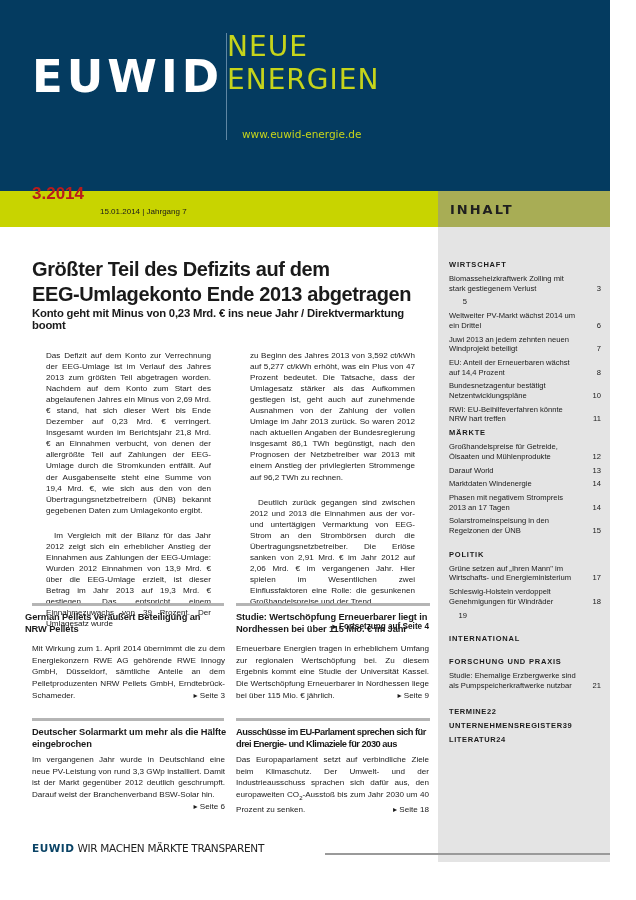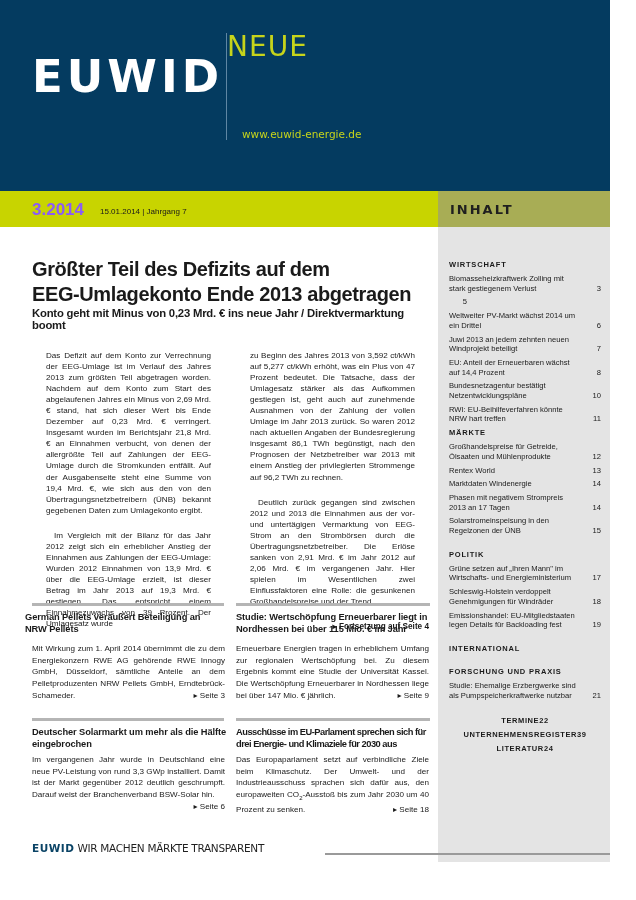--- a/index.html
+++ b/index.html
@@ -3,53 +3,54 @@
 <meta charset="utf-8">
 <style>
   html, body { margin:0; padding:0; background:#ffffff; }
   body { width:636px; height:900px; position:relative; overflow:hidden; font-family:"Liberation Sans", sans-serif; color:#1a1a1a; }
   .header { position:absolute; left:0; top:0; width:610px; height:191px; background:#043b60; }
   .logo { position:absolute; left:32px; top:54px; font-family:"DejaVu Sans", sans-serif; font-weight:bold; font-size:45px; letter-spacing:4px; color:#ffffff; line-height:1; }
   .vdivider { position:absolute; left:226px; top:33px; width:1px; height:107px; background:#5f86a3; }
   .neue { position:absolute; left:227px; top:30px; font-family:"DejaVu Sans", sans-serif; font-size:28px; color:#c6d41b; line-height:33px; letter-spacing:1px; }
   .url { position:absolute; left:242px; top:128px; font-family:"DejaVu Sans", sans-serif; font-size:10.5px; color:#c6d41b; }
   .greenbar { position:absolute; left:0; top:191px; width:438px; height:36px; background:#c8d400; }
-  .issue { position:absolute; left:32px; top:200px; font-weight:bold; font-size:17px; color:#8b5cf6; }
+  .issue { position:absolute; left:32px; top:184px; font-weight:bold; font-size:17px; color:#b91c1c; }
   .issuedate { position:absolute; left:100px; top:207px; font-size:8px; color:#1a1a1a; }
   .inhaltbar { position:absolute; left:438px; top:191px; width:172px; height:36px; background:#a8ad55; }
   .inhalt { position:absolute; left:450px; top:202px; font-family:"DejaVu Sans", sans-serif; font-weight:bold; font-size:13px; letter-spacing:2px; color:#1f1f1f; }
   .sidebar { position:absolute; left:438px; top:227px; width:172px; height:635px; background:#e4e4e4; }
   .h1 { position:absolute; left:32px; top:257px; width:400px; font-size:20px; font-weight:bold; line-height:25px; letter-spacing:-0.4px; }
   .sub { position:absolute; left:32px; top:307px; width:400px; font-size:11.3px; font-weight:bold; letter-spacing:-0.2px; }
   .col { position:absolute; width:193px; font-size:8.1px; line-height:11.05px; text-align:justify; }
   .col p { margin:14px; }
   .col p.ind { text-indent:8px; }
   .cont { text-align:right; font-weight:bold; font-size:8.2px; }
   .rule { position:absolute; height:3px; background:#b5b5b5; }
   .box-title { position:absolute; width:195px; font-size:9.3px; font-weight:bold; line-height:12px; letter-spacing:-0.1px; }
   .box-text { position:absolute; width:193px; font-size:8.1px; line-height:11.7px; text-align:justify; }
   .ref { float:right; }
   .toc { position:absolute; left:449px; width:152px; }
   .toc-sec { font-size:7.5px; font-weight:bold; letter-spacing:0.8px; margin:0 0 5px 0; }
   .toc-item { display:flex; justify-content:space-between; align-items:flex-end; font-size:7.6px; line-height:9.7px; margin-bottom:4px; }
   .toc-item .t { width:128px; }
   .toc-item .p { width:18px; text-align:right; }
-  .toc-big { display:flex; justify-content:center; font-size:7.5px; font-weight:bold; letter-spacing:0.6px; line-height:9px; margin-bottom:5px; }
+  .toc-big { display:flex; justify-content:flex-start; font-size:7.5px; font-weight:bold; letter-spacing:0.6px; line-height:9px; margin-bottom:5px; }
   .footer { position:absolute; left:32px; top:842px; font-family:"DejaVu Sans", sans-serif; font-size:10.5px; color:#1f1f1f; letter-spacing:-0.3px;text-align:center; }
   .footer .fl { font-weight:bold; color:#0b4466; letter-spacing:0.5px; }
   .fline { position:absolute; left:325px; top:853px; width:285px; height:2px; background:#9a9a9a; }
 </style>
 </head>
 <body>
 
 <div class="header">
   <div class="logo">EUWID</div>
   <div class="vdivider"></div>
   <div class="neue">
     <div>NEUE</div>
+    <div>ENERGIEN</div>
   </div>
   <div class="url">www.euwid-energie.de</div>
 </div>
 
 <div class="greenbar"></div>
 <div class="issue">3.2014</div>
 <div class="issuedate">15.01.2014 | Jahrgang 7</div>
 <div class="inhaltbar"></div>
 <div class="inhalt">INHALT</div>
 
@@ -74,21 +75,21 @@
 <div class="rule" style="left:32px; top:603px; width:192px;"></div>
 <div class="box-title" style="left:25px; top:611px;">German Pellets veräußert Beteiligung an NRW Pellets</div>
 <div class="box-text" style="left:32px; top:643px;">
   <span>Mit Wirkung zum 1. April 2014 übernimmt die zu dem Energiekonzern RWE AG gehörende RWE Innogy GmbH, Düsseldorf, sämtliche Anteile an dem Pelletproduzenten NRW Pellets GmbH, Erndtebrück-Schameder.</span>
   <span class="ref">▸ Seite 3</span>
 </div>
 
 <div class="rule" style="left:236px; top:603px; width:194px;"></div>
 <div class="box-title" style="left:236px; top:611px; width:198px;">Studie: Wertschöpfung Erneuerbarer liegt in Nordhessen bei über 115 Mio. € im Jahr</div>
 <div class="box-text" style="left:236px; top:643px;">
-  <span>Erneuerbare Energien tragen in erheblichem Umfang zur regionalen Wertschöpfung bei. Zu diesem Ergebnis kommt eine Studie der Universität Kassel. Die Wertschöpfung Erneuerbarer in Nordhessen liege bei über 147 Mio. € jährlich.</span>
+  <span>Erneuerbare Energien tragen in erheblichem Umfang zur regionalen Wertschöpfung bei. Zu diesem Ergebnis kommt eine Studie der Universität Kassel. Die Wertschöpfung Erneuerbarer in Nordhessen liege bei über 115 Mio. € jährlich.</span>
   <span class="ref">▸ Seite 9</span>
 </div>
 
 <div class="rule" style="left:32px; top:718px; width:192px;"></div>
 <div class="box-title" style="left:32px; top:726px;">Deutscher Solarmarkt um mehr als die Hälfte eingebrochen</div>
 <div class="box-text" style="left:32px; top:754px;">
   <span>Im vergangenen Jahr wurde in Deutschland eine neue PV-Leistung von rund 3,3 GWp installiert. Damit ist der Markt gegenüber 2012 deutlich geschrumpft. Darauf weist der Branchenverband BSW-Solar hin.</span>
   <span class="ref">▸ Seite 6</span>
 </div>
 
@@ -128,21 +129,21 @@
       <span class="t">RWI: EU-Beihilfeverfahren könnte NRW hart treffen</span>
       <span class="p">11</span>
     </div>
 
   <div class="toc-sec" style="">MÄRKTE</div>
   <div class="toc-item">
       <span class="t">Großhandelspreise für Getreide, Ölsaaten und Mühlenprodukte</span>
       <span class="p">12</span>
     </div>
   <div class="toc-item">
-      <span class="t">Rentex World</span>
+      <span class="t">Darauf World</span>
       <span class="p">13</span>
     </div>
   <div class="toc-item">
       <span class="t">Marktdaten Windenergie</span>
       <span class="p">14</span>
     </div>
   <div class="toc-item">
       <span class="t">Phasen mit negativem Strompreis 2013 an 17 Tagen</span>
       <span class="p">14</span>
     </div>
@@ -154,21 +155,20 @@
   <div class="toc-sec" style="margin-top:14px;">POLITIK</div>
   <div class="toc-item">
       <span class="t">Grüne setzen auf „Ihren Mann" im Wirtschafts- und Energieministerium</span>
       <span class="p">17</span>
     </div>
   <div class="toc-item">
       <span class="t">Schleswig-Holstein verdoppelt Genehmigungen für Windräder</span>
       <span class="p">18</span>
     </div>
   <div class="toc-item">
-      <span class="t">Emissionshandel: EU-Mitgliedstaaten legen Details für Backloading fest</span>
       <span class="p">19</span>
     </div>
 
   <div class="toc-sec" style="margin-top:14px;">INTERNATIONAL</div>
 
   <div class="toc-sec" style="margin-top:14px;">FORSCHUNG UND PRAXIS</div>
   <div class="toc-item">
       <span class="t">Studie: Ehemalige Erzbergwerke sind als Pumpspeicherkraftwerke nutzbar</span>
       <span class="p">21</span>
     </div>

